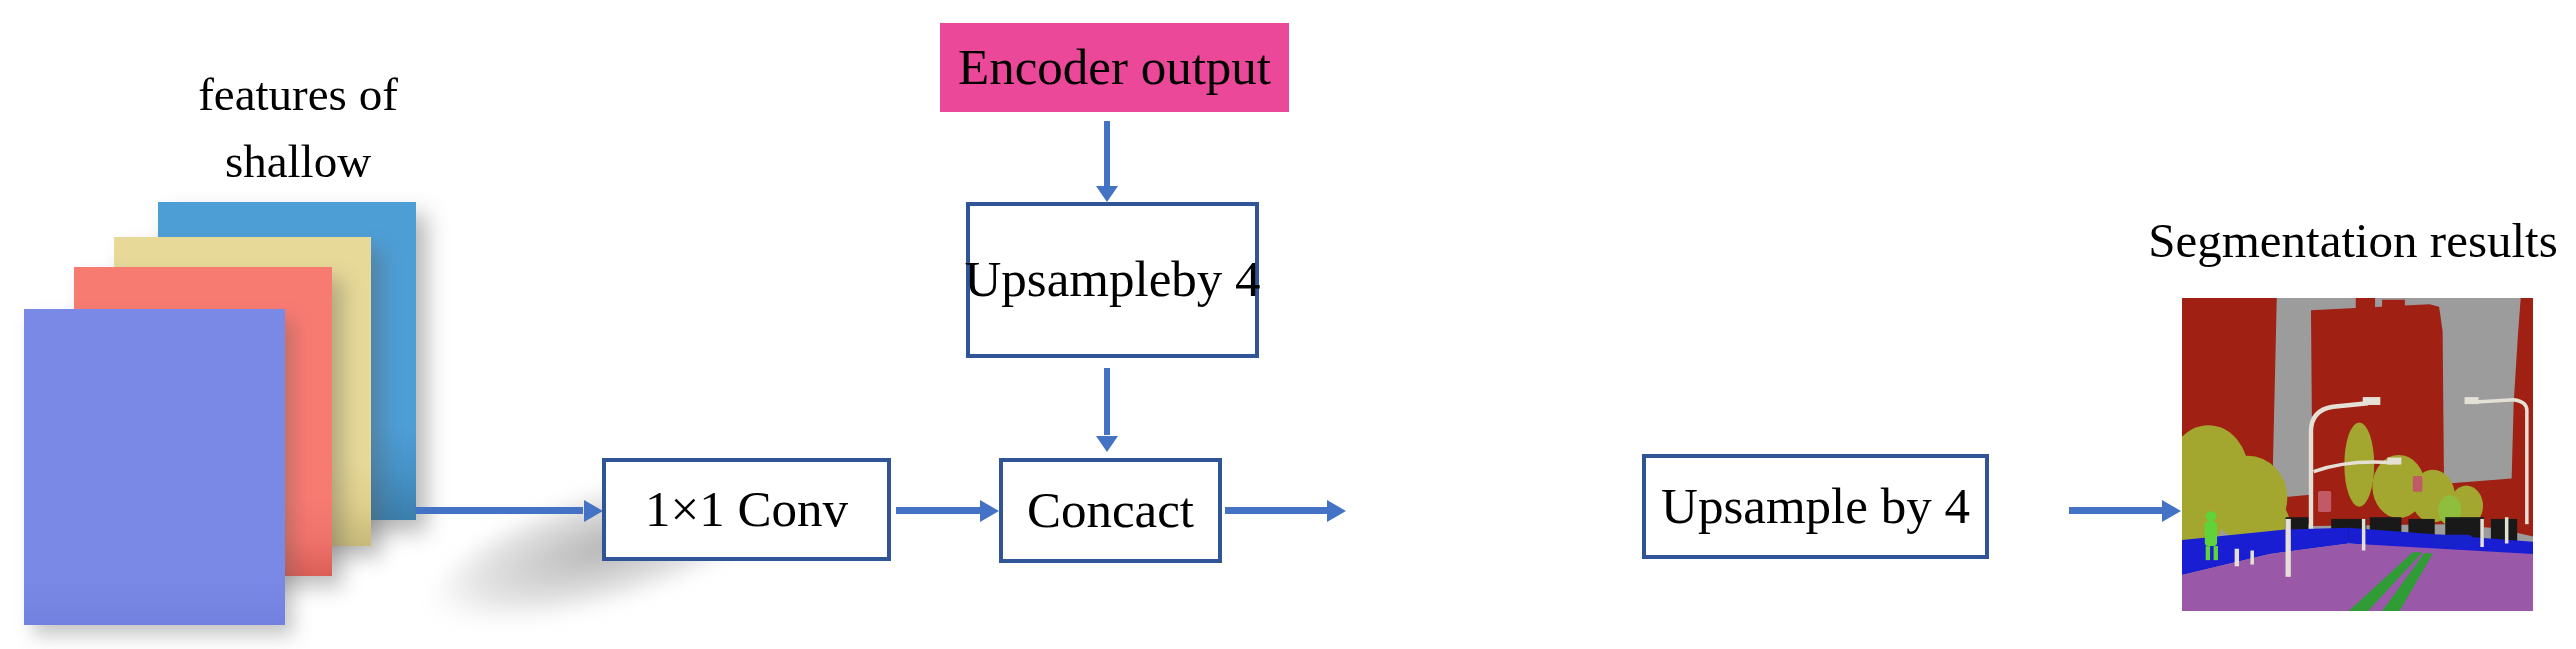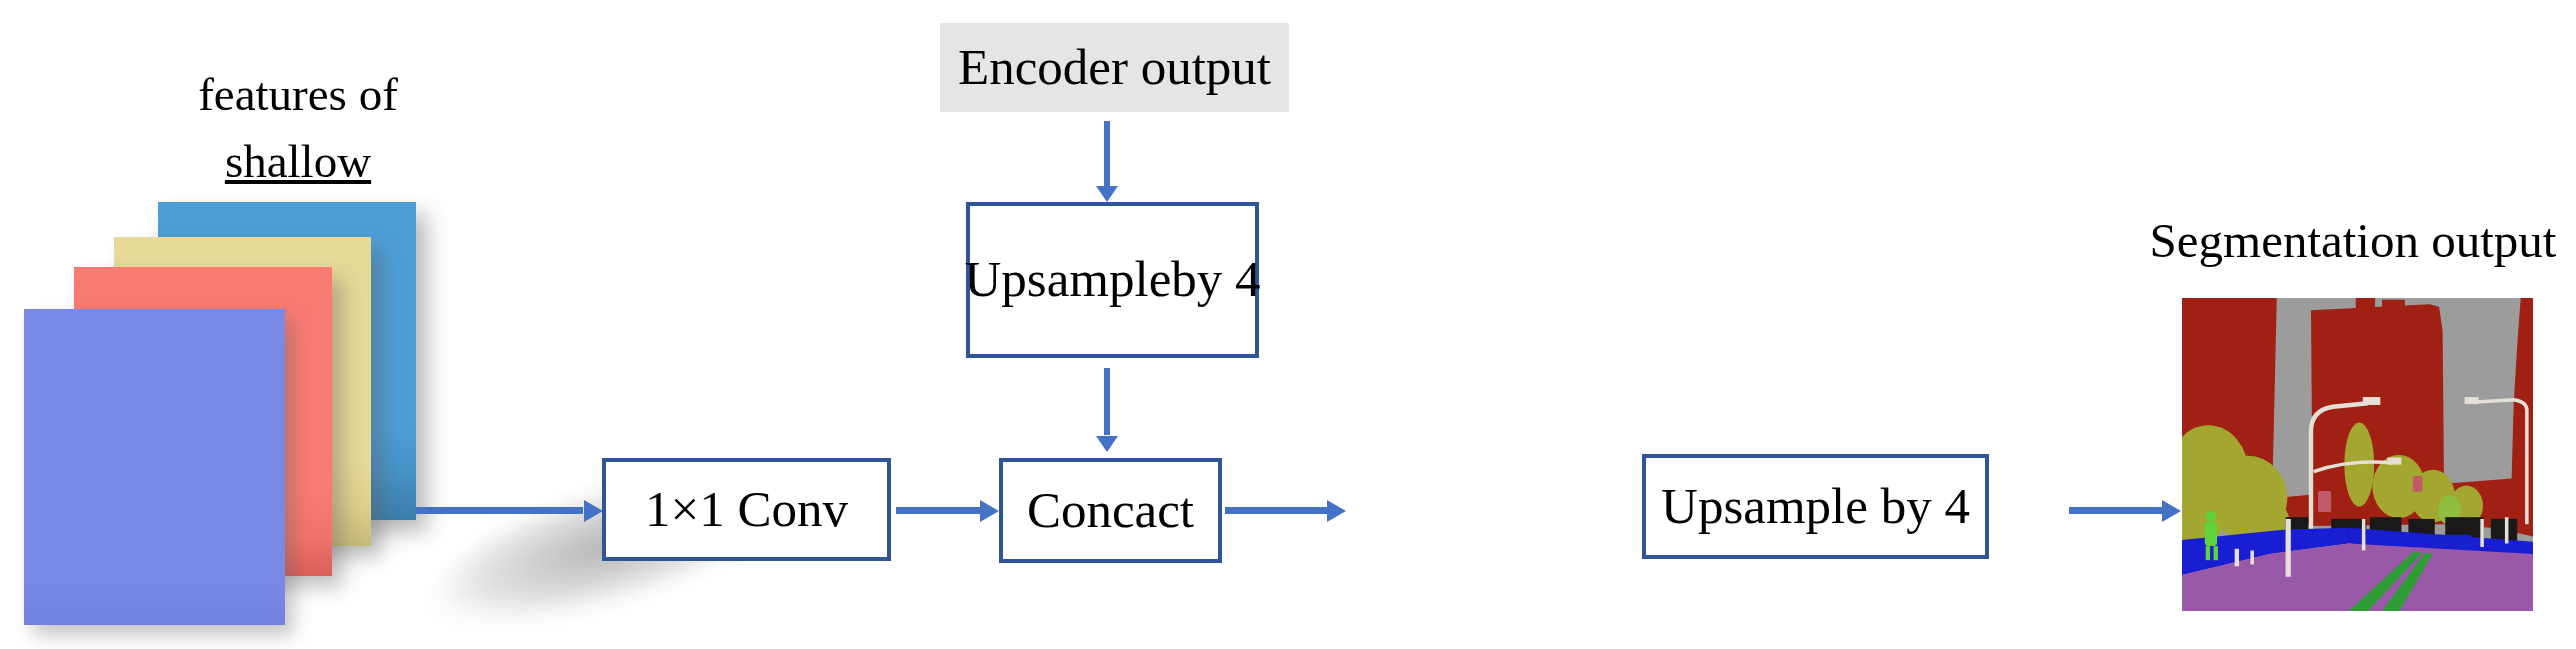--- a/index.html
+++ b/index.html
@@ -37,21 +37,21 @@
     font-size:47px;line-height:67px;text-align:center;white-space:nowrap;
   }
 
   
   .node{
     position:absolute;box-sizing:border-box;z-index:6;
     display:flex;align-items:center;justify-content:center;
     text-align:center;font-size:51px;line-height:1.2;white-space:nowrap;
   }
   .bordered{background:#ffffff;border:4.4px solid #2F5597;}
-  .box-encoder {left:940px;top:23px; width:349px;height:89px;background:#e5e5e5;}
+  .box-encoder {left:940px;top:23px; width:349px;height:89px;background:#ec4899;}
   .box-upsample1{left:966px;top:202px;width:293px;height:156px;flex-direction:row;}
   .box-conv1   {left:602px; top:458px;width:289px;height:103px;}
   .box-concact {left:999px;top:458px;width:223px;height:105px;}
   .box-conv3   {left:1346px;top:455px;width:291px;height:105px;}
   .box-upsample2{left:1642px;top:454px;width:347px;height:105px;}
 
   .result-label{
     left:2130px;top:212px;width:446px;z-index:6;
     font-size:49px;line-height:1.2;text-align:center;white-space:nowrap;
   }
@@ -73,21 +73,21 @@
 <div id="canvas">
 
   <div class="abs stack-shadow"></div>
   <div class="fmap fmap-back"></div>
   <div class="fmap fmap-3"></div>
   <div class="fmap fmap-2"></div>
   <div class="fmap fmap-front"></div>
 
   <div class="abs stack-label">
     <span style="display:block;">features of</span>
-    <span style="display:block;text-decoration:underline;">shallow</span>
+    <span style="display:block;">shallow</span>
   </div>
 
   <div class="node box-encoder">
     <span>Encoder output</span>
   </div>
 
   <div class="shaft-v" style="left:1104px;top:121px;height:65px;"></div>
   <div class="head-d" style="left:1096px;top:186px;"></div>
 
   <div class="node bordered box-upsample1">
@@ -120,21 +120,21 @@
   <div class="head-r" style="left:1698px;top:500px;"></div>
 
   <div class="node bordered box-upsample2">
     <span>Upsample by 4</span>
   </div>
 
   <div class="shaft-h" style="left:2069px;top:507px;width:94px;"></div>
   <div class="head-r" style="left:2162px;top:500px;"></div>
 
   <div class="abs result-label">
-    <span>Segmentation output</span>
+    <span>Segmentation results</span>
   </div>
 
   <svg class="abs seg-img" viewBox="0 0 400 357" preserveAspectRatio="none">
 
     <rect x="0" y="0" width="400" height="357" fill="#9C9C9C"></rect>
 
     <polygon points="0,0 108,0 102,260 0,255" fill="#A02013"></polygon>
     <rect x="198" y="0" width="22" height="12" fill="#A02013"></rect>
     <rect x="228" y="2" width="26" height="9" fill="#A02013"></rect>
     <polygon points="147,14 282,7 293,10 297,38 299,258 149,260" fill="#A02013"></polygon>

